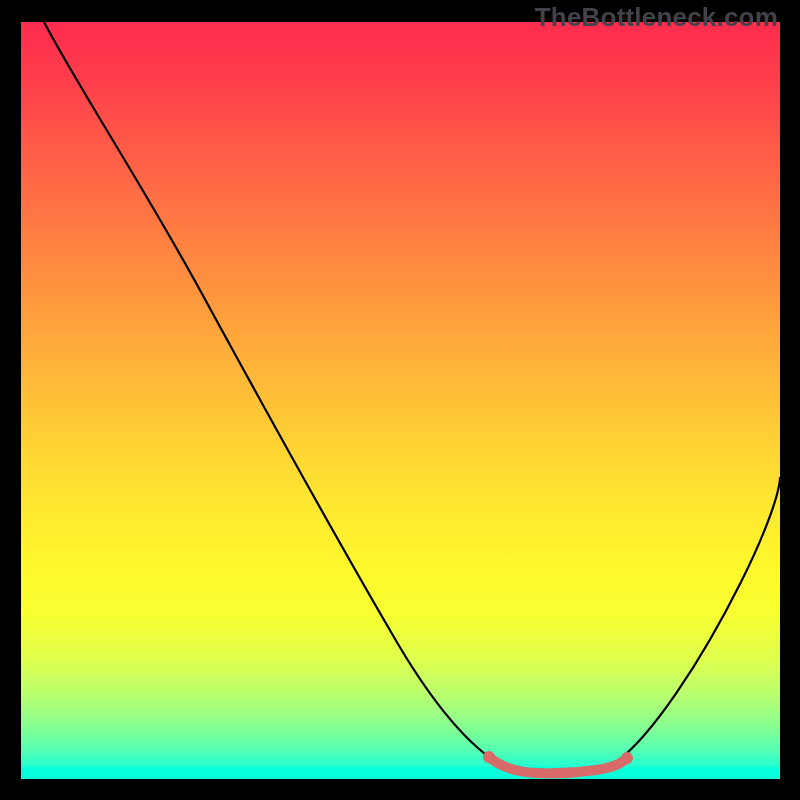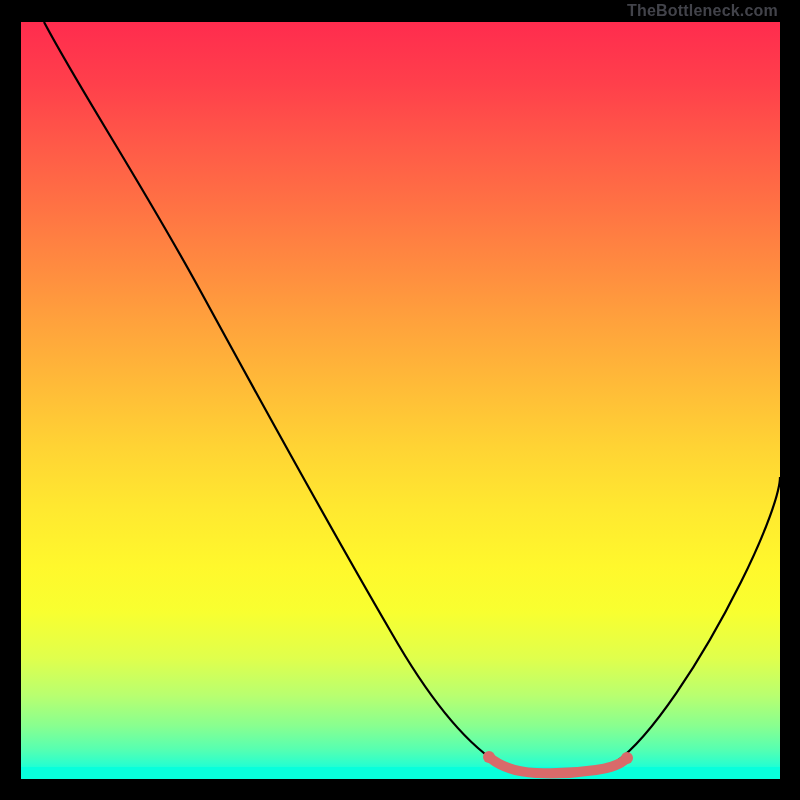--- a/index.html
+++ b/index.html
@@ -35,21 +35,21 @@
       #2cffcc 98%,
       #10ffde 99%,
       #04ffe8 100%
     );
   }
   .watermark {
     position: absolute;
     top: 2px;
     right: 22px;
     font-family: Arial, Helvetica, sans-serif;
-    font-size: 16px;
+    font-size: 26px;
     font-weight: bold;
     color: #42434a;
     letter-spacing: 0.2px;
   }
   .curve {
     position: absolute;
     left: 0; top: 0;
     width: 759px;
     height: 757px;
     pointer-events: none;

